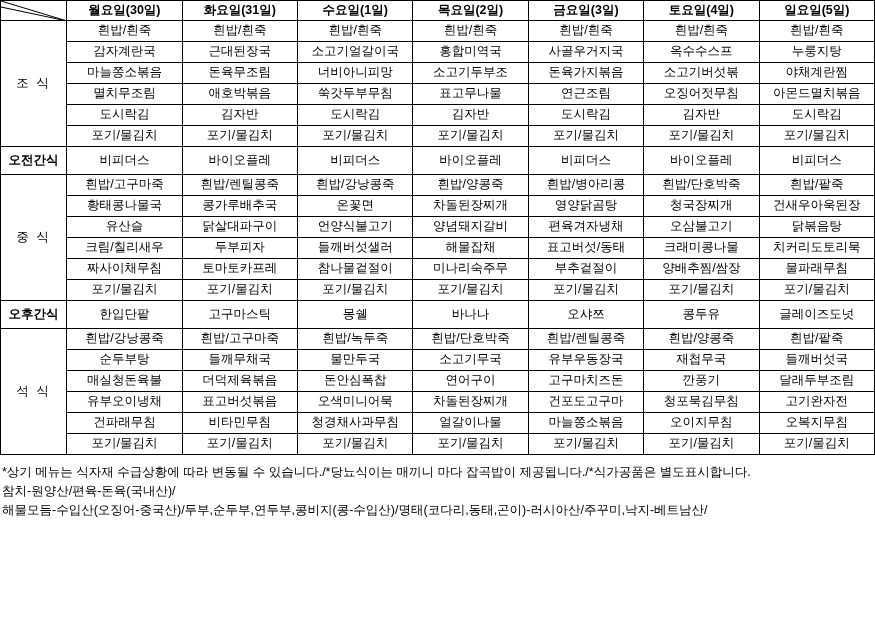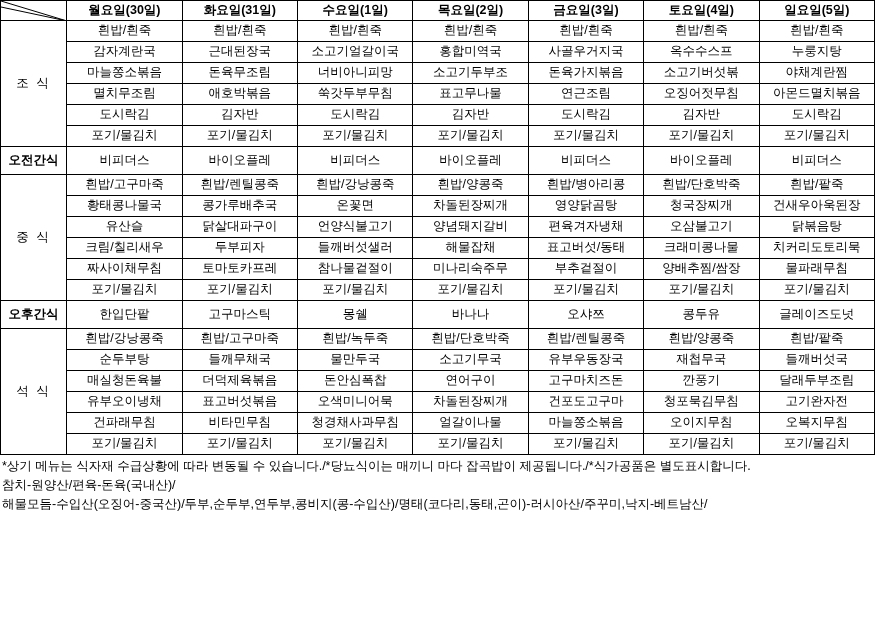--- a/index.html
+++ b/index.html
@@ -53,21 +53,21 @@
     width: 66px;
   }
   .snack-label {
     font-weight: bold;
     font-size: 13.5px;
     width: 66px;
     height: 28px;
   }
   .dish { height: 21px; }
   .notes {
-    margin-top: 2px;
+    margin-top: 8px;
     font-size: 12.5px;
     line-height: 1.52;
     padding-left: 2px;
   }
   .notes div { white-space: nowrap; }
   col.label-col { width: 66px; }
   col.day-col { width: 115px; }
 </style>
 </head>
 <body>

